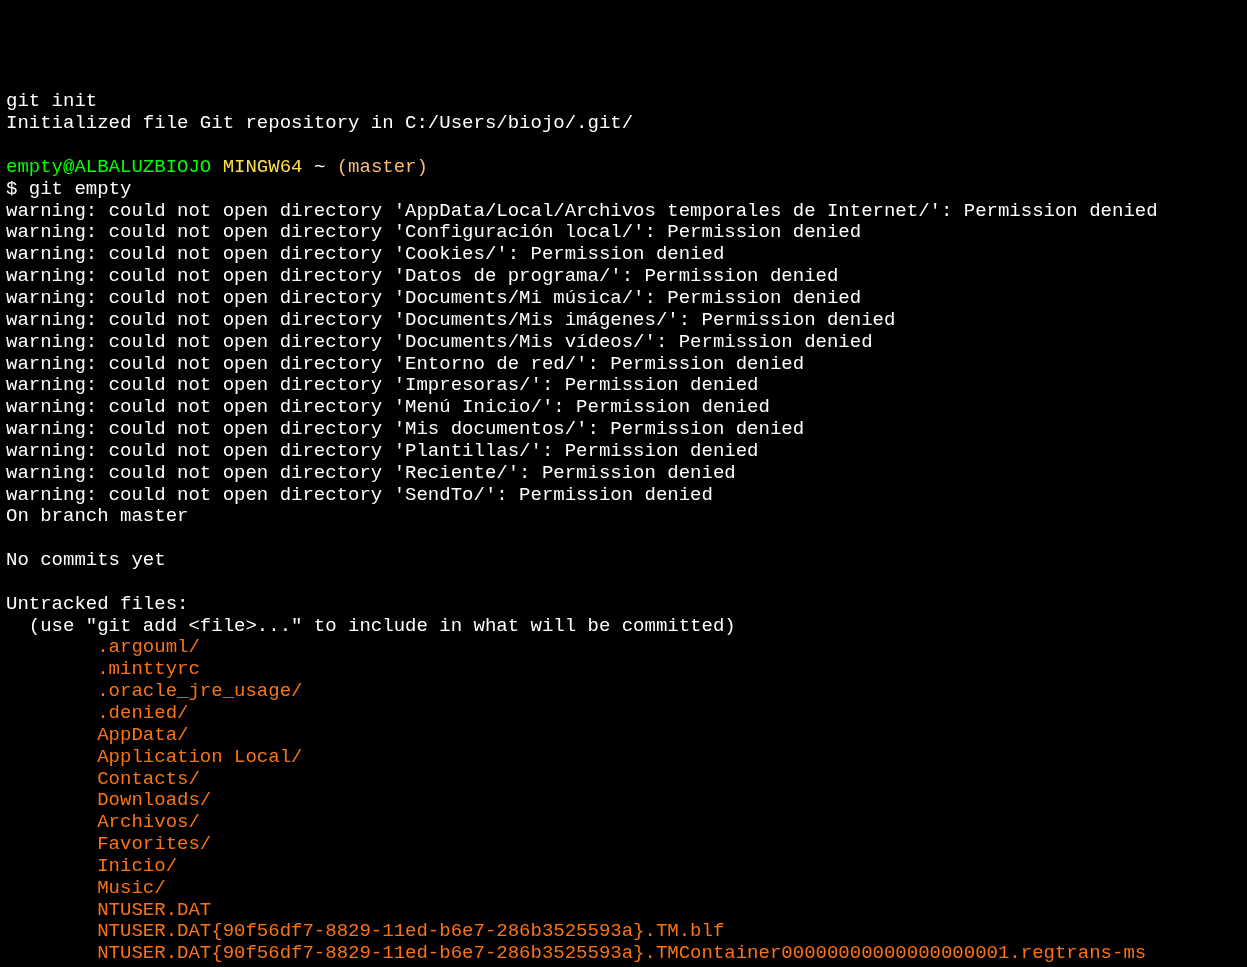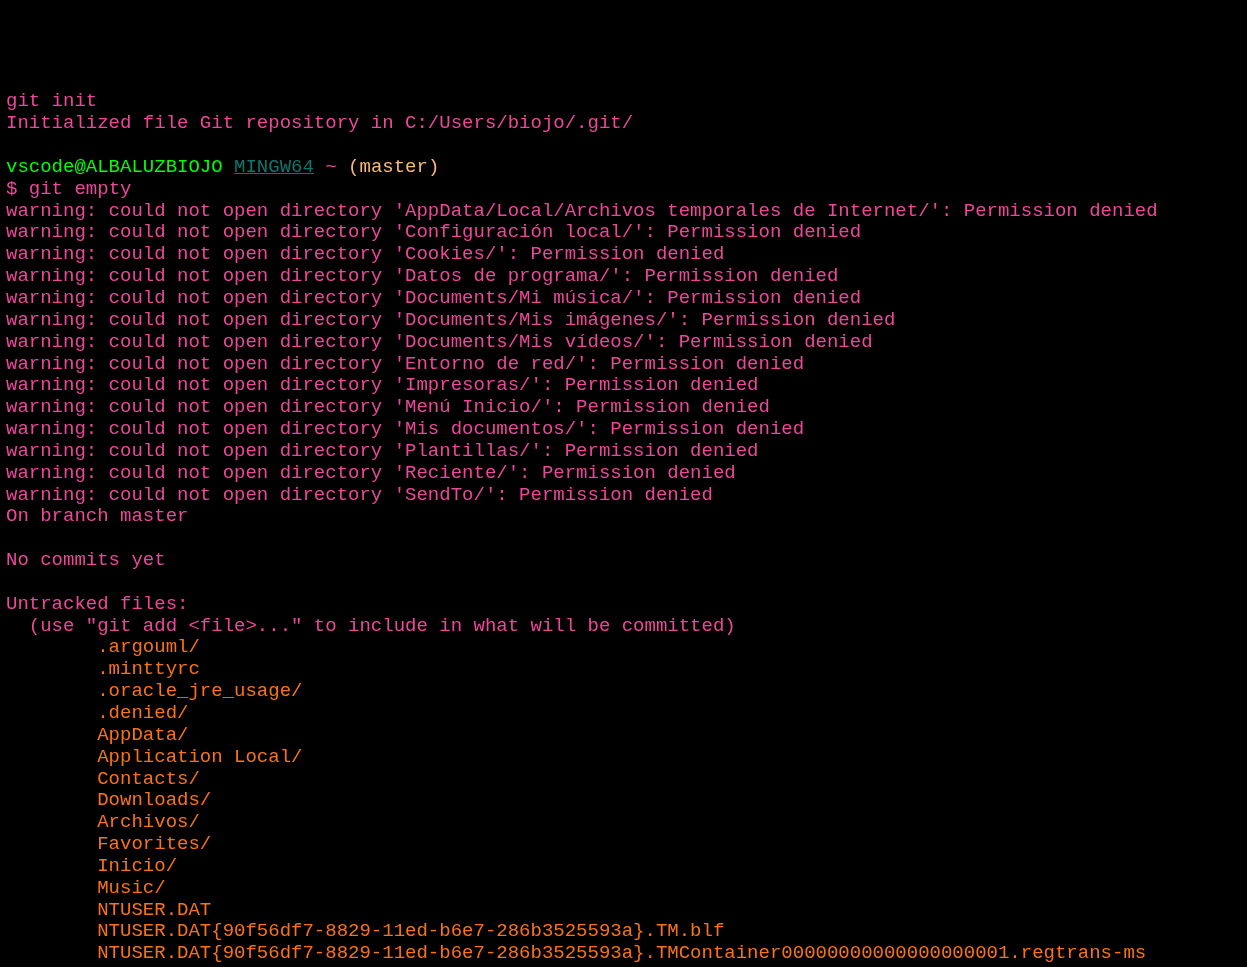--- a/index.html
+++ b/index.html
@@ -16,42 +16,41 @@
       padding: 4px 6px;
       white-space: pre;
       overflow: hidden;
       width: 1247px;
       height: 967px;
     }
     .green {
       color: #00ff00;
     }
     .magenta {
-      color: #0f766e;
-      text-decoration: underline;
+      color: #fde047;
     }
     .cyan {
       color: #fdba74;
     }
     .red {
       color: #f97316;
     }
     .white {
-      color: #ec4899;
+      color: #ffffff;
     }
   </style>
 </head>
 <body>
 
 
 
 <div><span class="white">git init</span>
 <span class="white">Initialized file Git repository in C:/Users/biojo/.git/</span>
 
-<span class="green">vscode@ALBALUZBIOJO</span> <span class="magenta">MINGW64</span> <span class="white">~</span> <span class="cyan">(master)</span>
+<span class="green">empty@ALBALUZBIOJO</span> <span class="magenta">MINGW64</span> <span class="white">~</span> <span class="cyan">(master)</span>
 <span class="white">$ </span><span class="white">git empty</span>
 <span id="warnings-block" class="white">warning: could not open directory 'AppData/Local/Archivos temporales de Internet/': Permission denied
 warning: could not open directory 'Configuración local/': Permission denied
 warning: could not open directory 'Cookies/': Permission denied
 warning: could not open directory 'Datos de programa/': Permission denied
 warning: could not open directory 'Documents/Mi música/': Permission denied
 warning: could not open directory 'Documents/Mis imágenes/': Permission denied
 warning: could not open directory 'Documents/Mis vídeos/': Permission denied
 warning: could not open directory 'Entorno de red/': Permission denied
 warning: could not open directory 'Impresoras/': Permission denied

